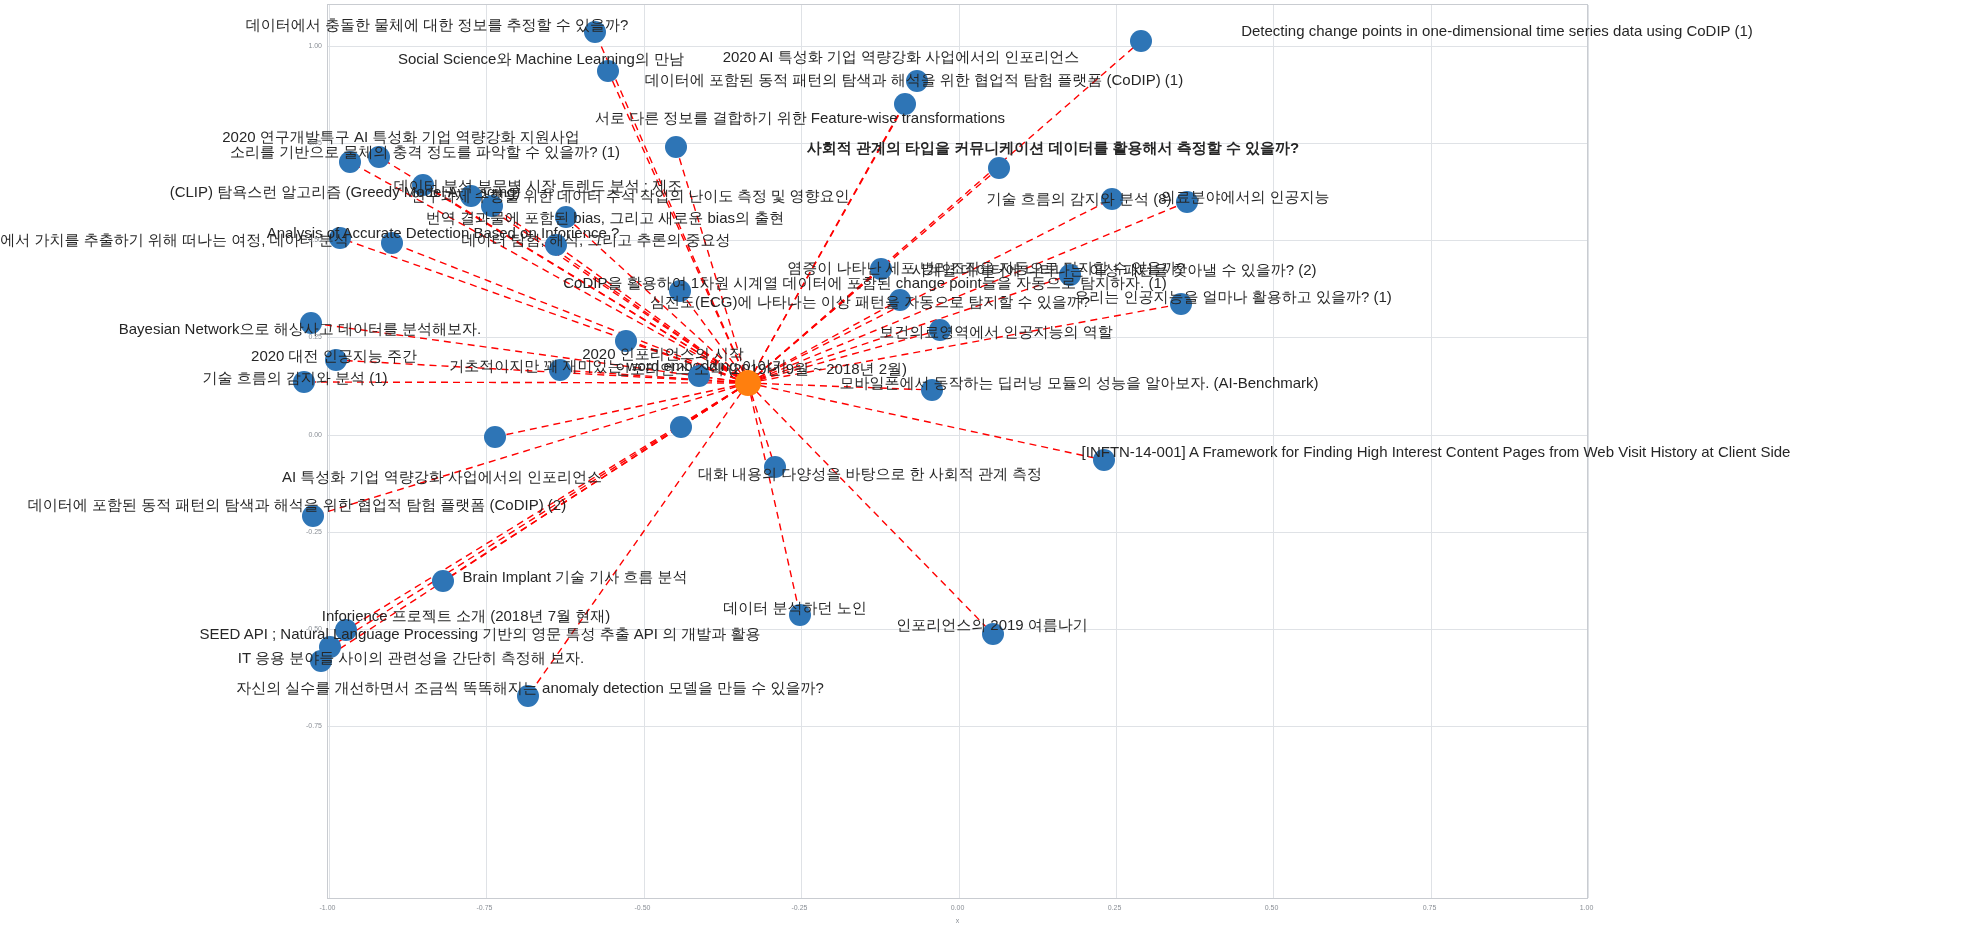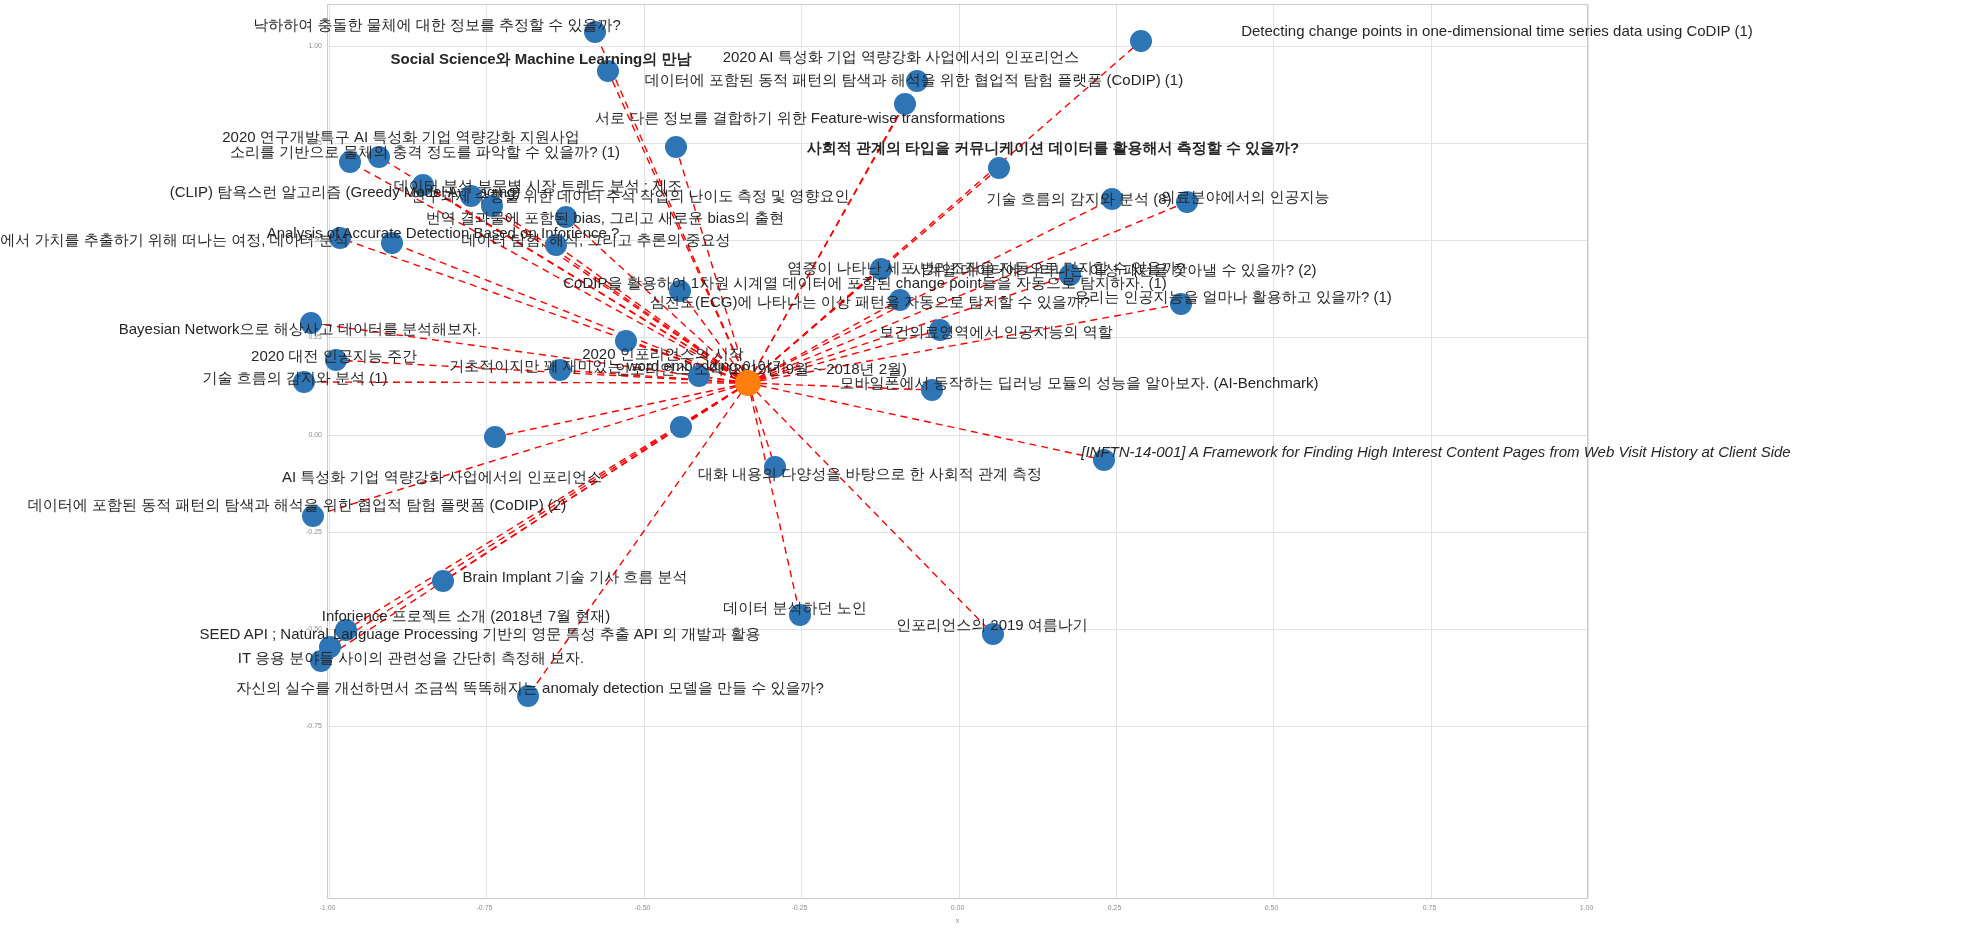--- a/index.html
+++ b/index.html
@@ -145,25 +145,25 @@
       <line x1="748" y1="383" x2="443" y2="581" stroke="#ff0000" stroke-width="1.4" stroke-dasharray="7 5"></line>
       <line x1="748" y1="383" x2="346" y2="630" stroke="#ff0000" stroke-width="1.4" stroke-dasharray="7 5"></line>
       <line x1="748" y1="383" x2="800" y2="615" stroke="#ff0000" stroke-width="1.4" stroke-dasharray="7 5"></line>
       <line x1="748" y1="383" x2="993" y2="634" stroke="#ff0000" stroke-width="1.4" stroke-dasharray="7 5"></line>
       <line x1="748" y1="383" x2="330" y2="647" stroke="#ff0000" stroke-width="1.4" stroke-dasharray="7 5"></line>
       <line x1="748" y1="383" x2="321" y2="661" stroke="#ff0000" stroke-width="1.4" stroke-dasharray="7 5"></line>
       <line x1="748" y1="383" x2="528" y2="696" stroke="#ff0000" stroke-width="1.4" stroke-dasharray="7 5"></line>
     </svg>
   <div id="nodes-layer">
       <div class="node" title="낙하하여 충돌한 물체에 대한 정보를 추정할 수 있을까?" style="left: 595px; top: 32px; width: 22px; height: 22px; background: rgb(46, 117, 182);"></div>
-      <div class="label" style="left: 437px; top: 25px;">낙하하여 충돌한 물체에 대한 정보를 추정할 수 있을까?</div>
+      <div class="label" style="left: 437px; top: 25px;">데이터에서 충돌한 물체에 대한 정보를 추정할 수 있을까?</div>
       <div class="node" title="Detecting change points in one-dimensional time series data using CoDIP (1)" style="left: 1141px; top: 41px; width: 22px; height: 22px; background: rgb(46, 117, 182);"></div>
       <div class="label" style="left: 1497px; top: 30px;">Detecting change points in one-dimensional time series data using CoDIP (1)</div>
       <div class="node" title="Social Science와 Machine Learning의 만남" style="left: 608px; top: 71px; width: 22px; height: 22px; background: rgb(46, 117, 182);"></div>
-      <div class="label" style="left: 541px; top: 59px; font-weight: bold;">Social Science와 Machine Learning의 만남</div>
+      <div class="label" style="left: 541px; top: 59px;">Social Science와 Machine Learning의 만남</div>
       <div class="node" title="2020 AI 특성화 기업 역량강화 사업에서의 인포리언스" style="left: 917px; top: 81px; width: 22px; height: 22px; background: rgb(46, 117, 182);"></div>
       <div class="label" style="left: 901px; top: 57px;">2020 AI 특성화 기업 역량강화 사업에서의 인포리언스</div>
       <div class="node" title="데이터에 포함된 동적 패턴의 탐색과 해석을 위한 협업적 탐험 플랫폼 (CoDIP) (1)" style="left: 905px; top: 104px; width: 22px; height: 22px; background: rgb(46, 117, 182);"></div>
       <div class="label" style="left: 914px; top: 80px;">데이터에 포함된 동적 패턴의 탐색과 해석을 위한 협업적 탐험 플랫폼 (CoDIP) (1)</div>
       <div class="node" title="서로 다른 정보를 결합하기 위한 Feature-wise transformations" style="left: 676px; top: 147px; width: 22px; height: 22px; background: rgb(46, 117, 182);"></div>
       <div class="label" style="left: 800px; top: 118px;">서로 다른 정보를 결합하기 위한 Feature-wise transformations</div>
       <div class="node" title="2020 연구개발특구 AI 특성화 기업 역량강화 지원사업" style="left: 379px; top: 157px; width: 22px; height: 22px; background: rgb(46, 117, 182);"></div>
       <div class="label" style="left: 401px; top: 137px;">2020 연구개발특구 AI 특성화 기업 역량강화 지원사업</div>
       <div class="node" title="소리를 기반으로 물체의 충격 정도를 파악할 수 있을까? (1)" style="left: 350px; top: 162px; width: 22px; height: 22px; background: rgb(46, 117, 182);"></div>
       <div class="label" style="left: 425px; top: 152px;">소리를 기반으로 물체의 충격 정도를 파악할 수 있을까? (1)</div>
@@ -210,21 +210,21 @@
       <div class="node" title="기술 흐름의 감지와 분석 (1)" style="left: 304px; top: 382px; width: 22px; height: 22px; background: rgb(46, 117, 182);"></div>
       <div class="label" style="left: 295px; top: 378px;">기술 흐름의 감지와 분석 (1)</div>
       <div class="node" title="인포리언스 소식 (2019년 9월 ~ 2018년 2월)" style="left: 699px; top: 376px; width: 22px; height: 22px; background: rgb(46, 117, 182);"></div>
       <div class="label" style="left: 761px; top: 369px;">인포리언스 소식 (2019년 9월 ~ 2018년 2월)</div>
       <div class="node" title="모바일폰에서 동작하는 딥러닝 모듈의 성능을 알아보자. (AI-Benchmark)" style="left: 932px; top: 390px; width: 22px; height: 22px; background: rgb(46, 117, 182);"></div>
       <div class="label" style="left: 1079px; top: 383px;">모바일폰에서 동작하는 딥러닝 모듈의 성능을 알아보자. (AI-Benchmark)</div>
       <div class="node" title="AI 특성화 기업 역량강화 사업에서의 인포리언스" style="left: 495px; top: 437px; width: 22px; height: 22px; background: rgb(46, 117, 182);"></div>
       <div class="label" style="left: 442px; top: 433px; margin-top: 44px;">AI 특성화 기업 역량강화 사업에서의 인포리언스</div>
       <div class="node" title="키체 진동(소음)에 나타나는 이상 패턴을 자동으로 탐지할 수 있을까?" style="left: 681px; top: 427px; width: 22px; height: 22px; background: rgb(46, 117, 182);"></div>
       <div class="node" title="[INFTN-14-001] A Framework for Finding High Interest Content Pages from Web Visit History at Client Side" style="left: 1104px; top: 460px; width: 22px; height: 22px; background: rgb(46, 117, 182);"></div>
-      <div class="label" style="left: 1436px; top: 451px; font-style: italic;">[INFTN-14-001] A Framework for Finding High Interest Content Pages from Web Visit History at Client Side</div>
+      <div class="label" style="left: 1436px; top: 451px;">[INFTN-14-001] A Framework for Finding High Interest Content Pages from Web Visit History at Client Side</div>
       <div class="node" title="대화 내용의 다양성을 바탕으로 한 사회적 관계 측정" style="left: 775px; top: 467px; width: 22px; height: 22px; background: rgb(46, 117, 182);"></div>
       <div class="label" style="left: 870px; top: 474px;">대화 내용의 다양성을 바탕으로 한 사회적 관계 측정</div>
       <div class="node" title="데이터에 포함된 동적 패턴의 탐색과 해석을 위한 협업적 탐험 플랫폼 (CoDIP) (2)" style="left: 313px; top: 516px; width: 22px; height: 22px; background: rgb(46, 117, 182);"></div>
       <div class="label" style="left: 297px; top: 505px;">데이터에 포함된 동적 패턴의 탐색과 해석을 위한 협업적 탐험 플랫폼 (CoDIP) (2)</div>
       <div class="node" title="Brain Implant 기술 기사 흐름 분석" style="left: 443px; top: 581px; width: 22px; height: 22px; background: rgb(46, 117, 182);"></div>
       <div class="label" style="left: 575px; top: 577px;">Brain Implant 기술 기사 흐름 분석</div>
       <div class="node" title="Inforience 프로젝트 소개 (2018년 7월 현재)" style="left: 346px; top: 630px; width: 22px; height: 22px; background: rgb(46, 117, 182);"></div>
       <div class="label" style="left: 466px; top: 616px;">Inforience 프로젝트 소개 (2018년 7월 현재)</div>
       <div class="node" title="데이터 분석하던 노인" style="left: 800px; top: 615px; width: 22px; height: 22px; background: rgb(46, 117, 182);"></div>
       <div class="label" style="left: 795px; top: 608px;">데이터 분석하던 노인</div>

